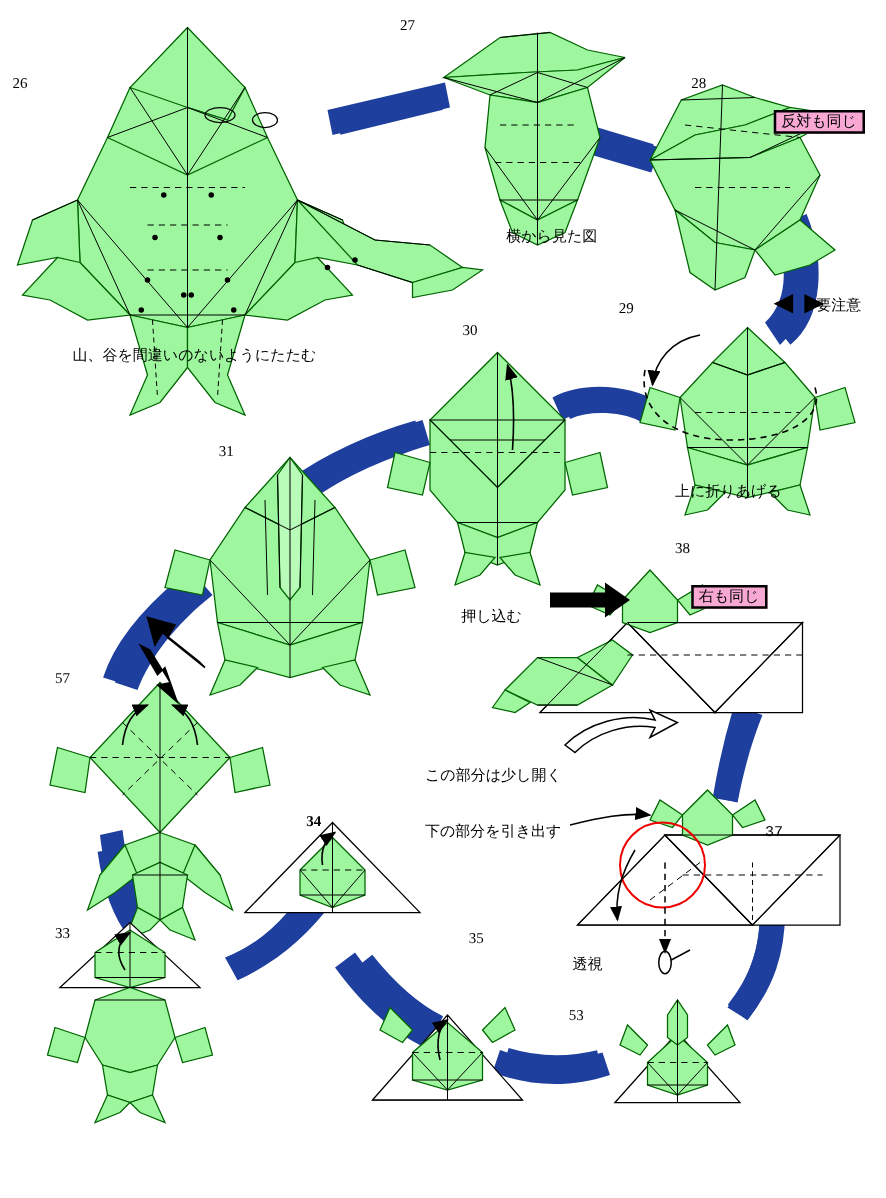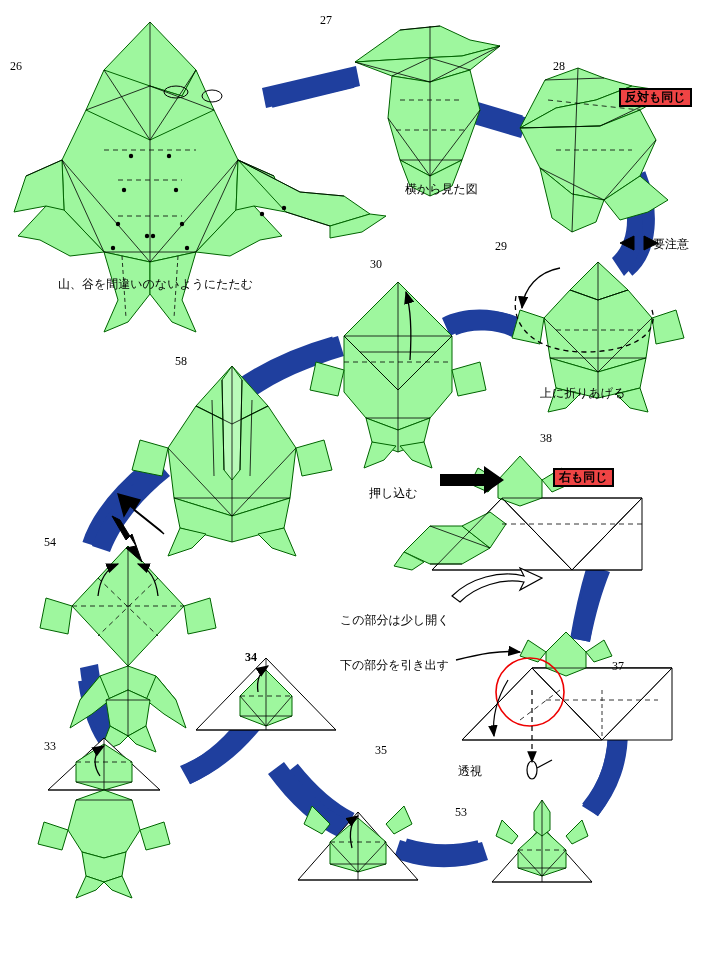--- a/index.html
+++ b/index.html
@@ -37,22 +37,21 @@
   }
   .jp {
     font-size: 12px;
     font-family: "DejaVu Sans", sans-serif;
   }
   .boxed {
     font-size: 12px;
     font-family: "DejaVu Sans", sans-serif;
     border: 2px solid #000000;
     padding: 1px 4px;
-    background: #ef4444;
-    font-weight: bold;
+    background: #f9a8d4;
   }
   .footer {
     position: absolute;
     left: 0;
     width: 709px;
     text-align: center;
     font-size: 11.5px;
     font-family: "DejaVu Sans", sans-serif;
     color: #000000;
   }
@@ -422,27 +421,27 @@
     <g stroke="#000000" fill="none" stroke-width="1.3">
       <path d="M456,660 C480,654 500,650 520,652" marker-end="url(#arrowB)"></path>
     </g>
   </svg>
 
   <div class="lbl step-num" style="left:10px; top:60px;">26</div>
   <div class="lbl step-num" style="left:320px; top:14px;">27</div>
   <div class="lbl step-num" style="left:553px; top:60px;">28</div>
   <div class="lbl step-num" style="left:495px; top:240px;">29</div>
   <div class="lbl step-num" style="left:370px; top:258px;">30</div>
-  <div class="lbl step-num" style="left:175px; top:355px;">58</div>
-  <div class="lbl step-num" style="left:44px; top:536px;">54</div>
+  <div class="lbl step-num" style="left:175px; top:355px;">31</div>
+  <div class="lbl step-num" style="left:44px; top:536px;">57</div>
   <div class="lbl step-num" style="left:28px; top:740px;margin-left:16px;">33</div>
   <div class="lbl step-num" style="left:245px; top:651px;font-weight:bold;">34</div>
   <div class="lbl step-num" style="left:375px; top:744px;">35</div>
   <div class="lbl step-num" style="left:455px; top:806px;">53</div>
-  <div class="lbl step-num" style="left:612px; top:660px;">37</div>
+  <div class="lbl step-num" style="left:612px; top:660px;font-family:Liberation Mono, monospace;">37</div>
   <div class="lbl step-num" style="left:540px; top:432px;">38</div>
 
   <div class="lbl jp" style="left:58px; top:278px;">山、谷を間違いのないようにたたむ</div>
   <div class="lbl jp" style="left:405px; top:183px;">横から見た図</div>
   <div class="lbl boxed" style="left:619px; top:88px;">反対も同じ</div>
   <div class="lbl jp" style="left:641px; top:238px;">＊要注意</div>
   <div class="lbl jp" style="left:540px; top:387px;">上に折りあげる</div>
   <div class="lbl jp" style="left:369px; top:487px;">押し込む</div>
   <div class="lbl boxed" style="left:553px; top:468px;">右も同じ</div>
   <div class="lbl jp" style="left:340px; top:614px;">この部分は少し開く</div>

